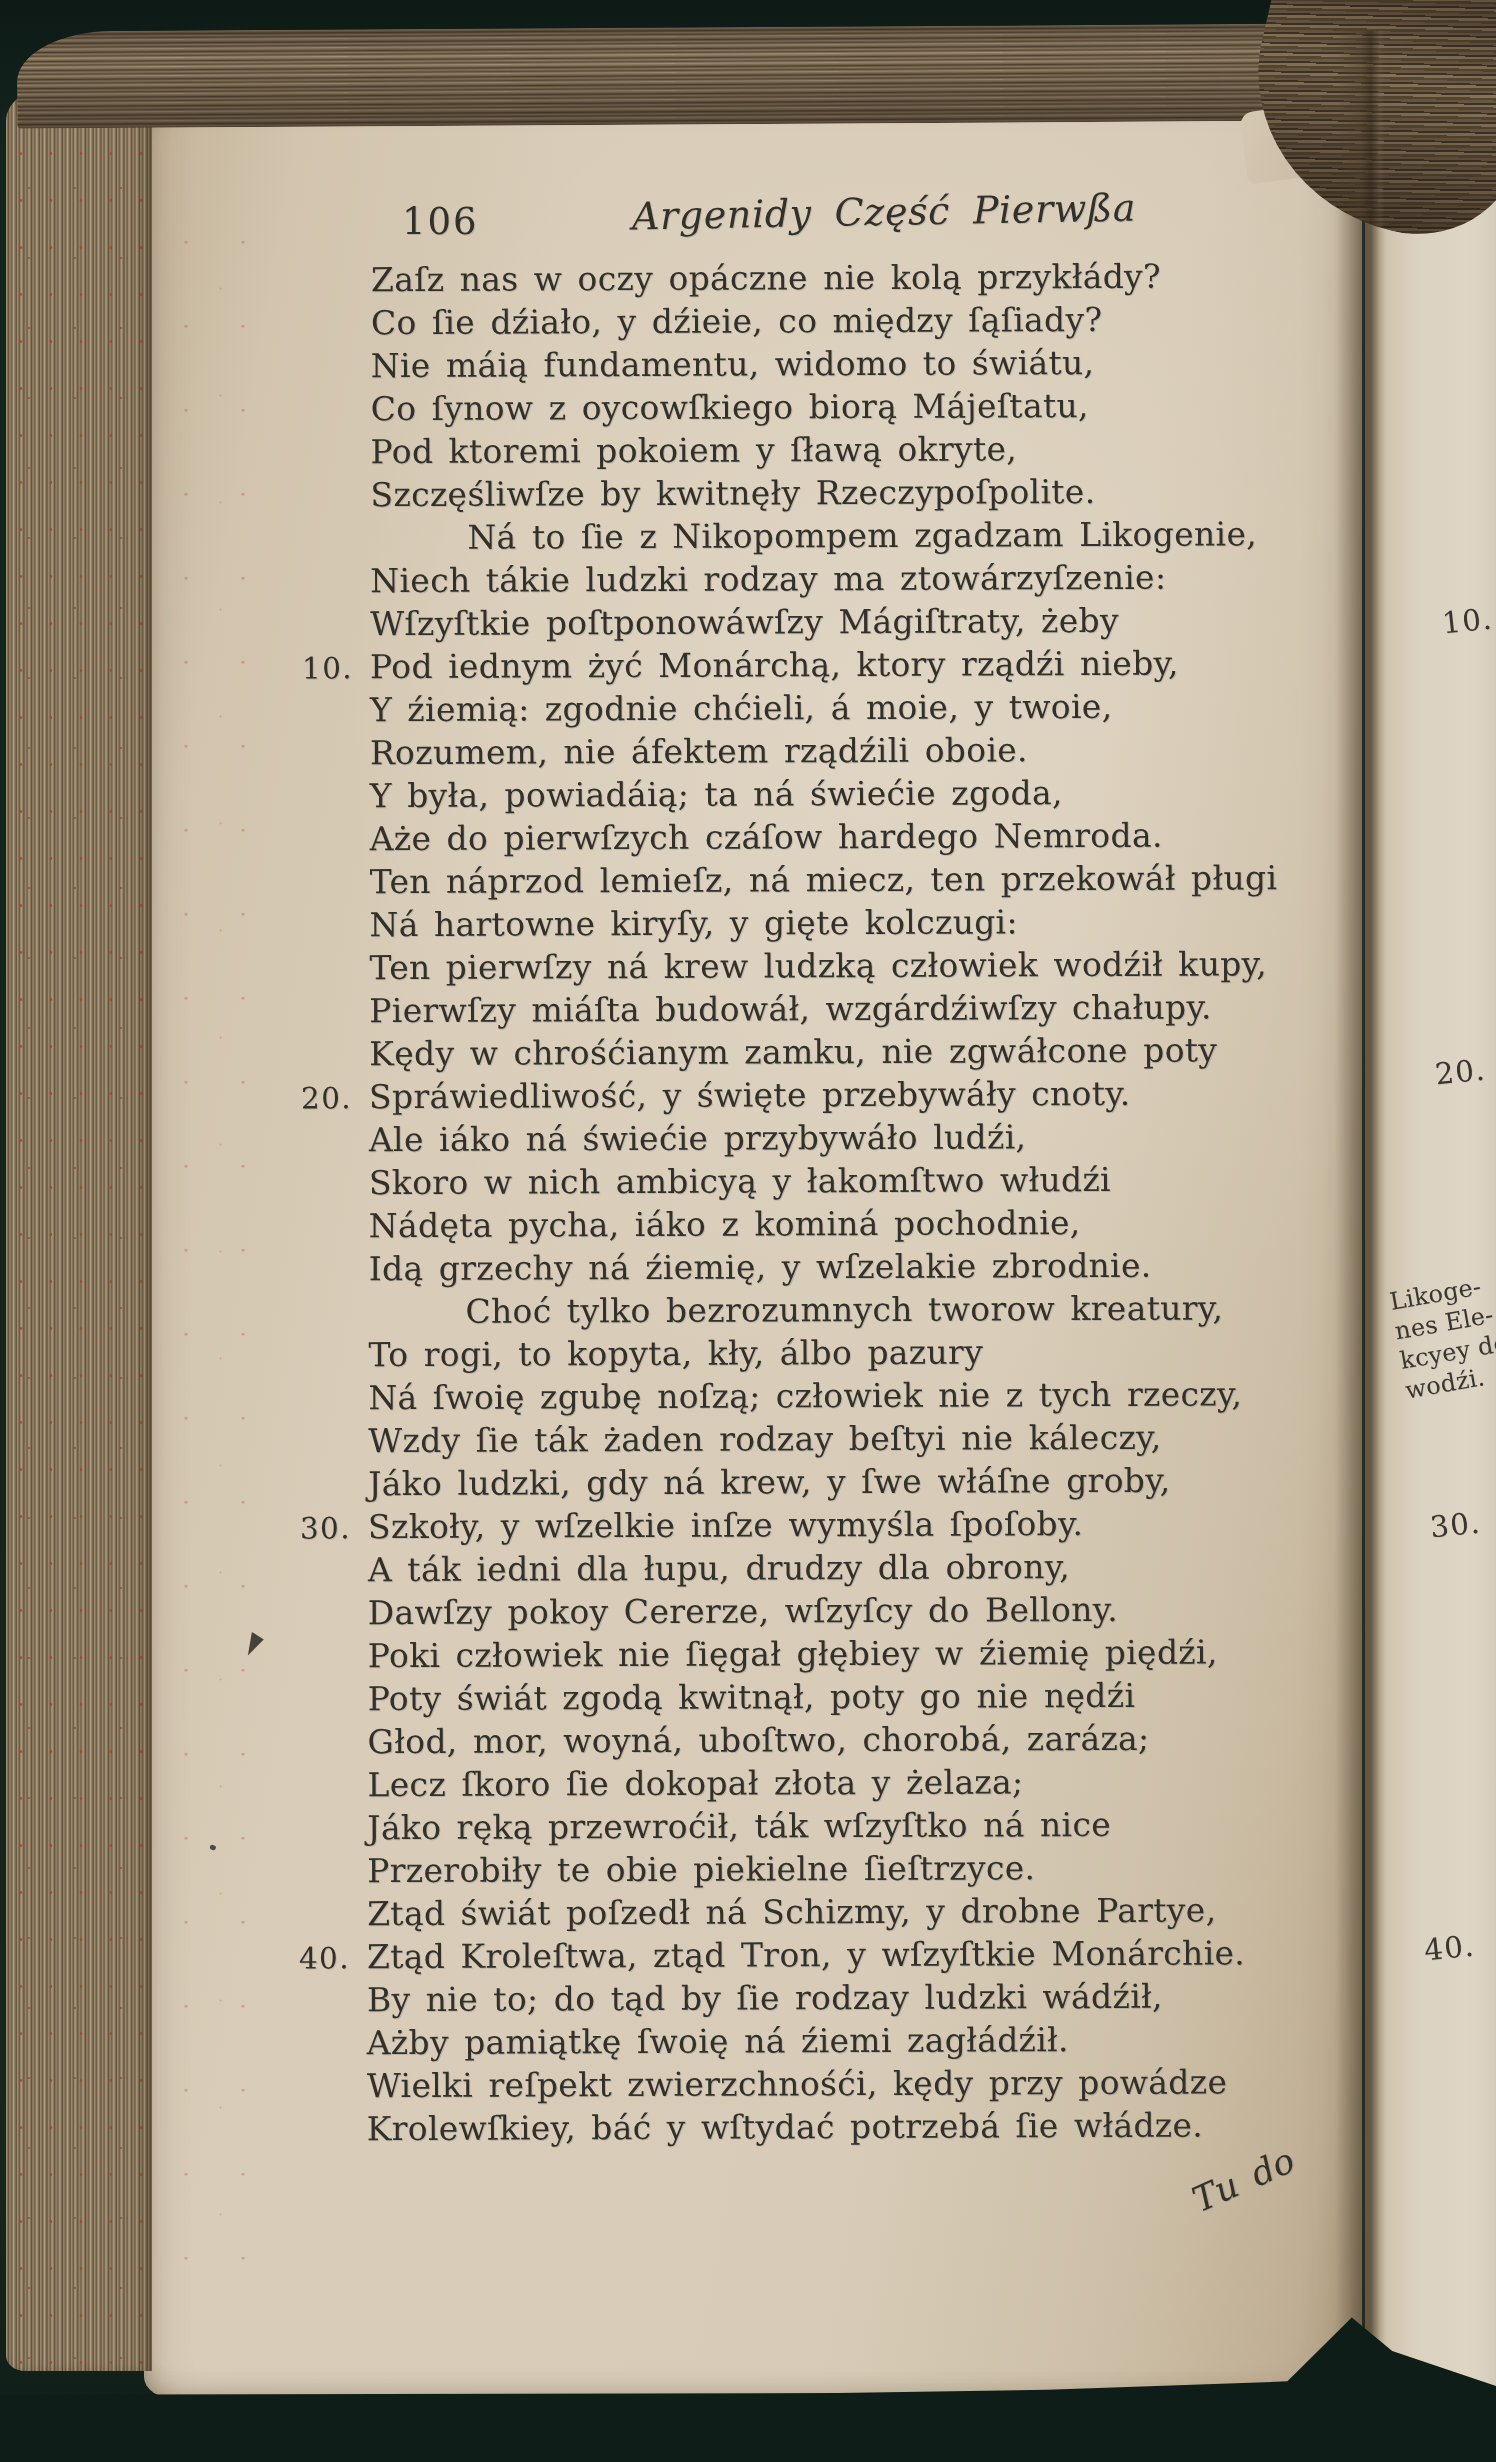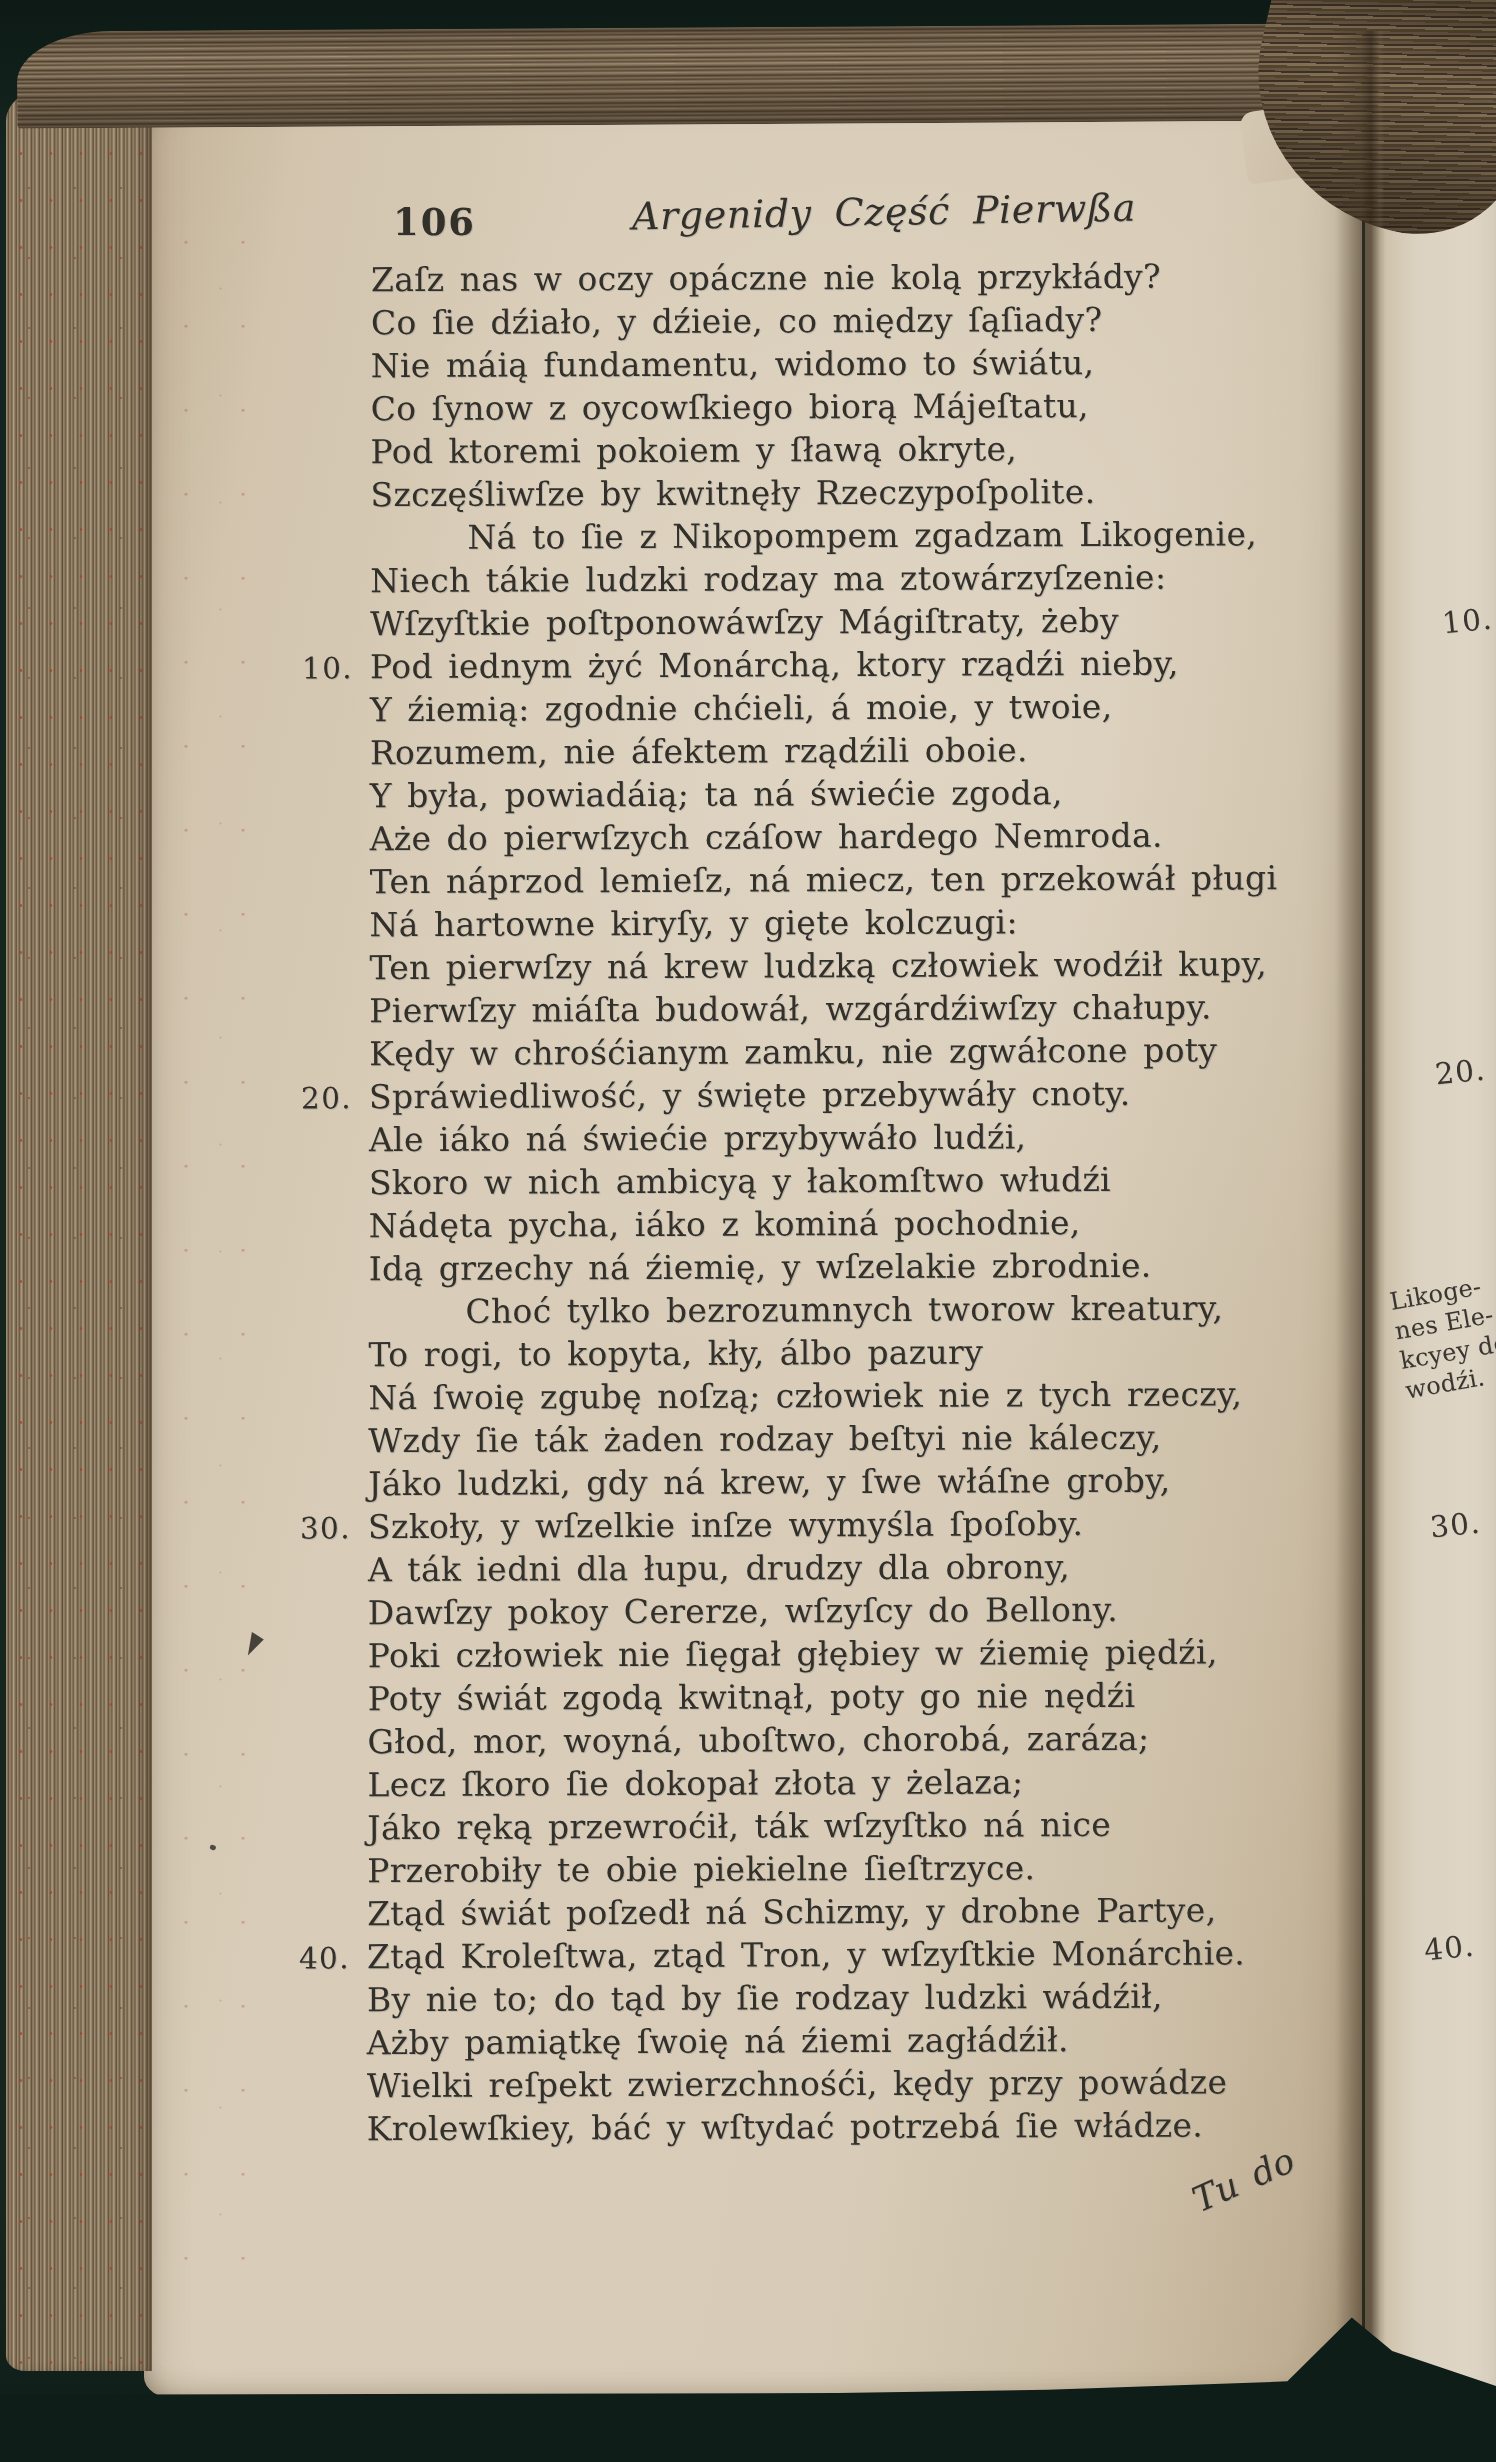--- a/index.html
+++ b/index.html
@@ -71,22 +71,22 @@
     background:linear-gradient(90deg, rgba(74,60,42,0) 0%, rgba(74,60,42,.42) 52%, rgba(46,36,24,.55) 72%, rgba(124,106,80,.20) 90%, rgba(124,106,80,0) 100%);
   }
   .bottom-dark{
     position:absolute;left:0;bottom:0;width:1497px;height:168px;z-index:6;
     background:#0e1d17;
     clip-path:polygon(0% 60%,56% 59%,70% 57%,86% 52%,90.3% 14%,93% 34%,100% 55%,100% 100%,0% 100%);
   }
   
   .ink{color:#33302a;text-shadow:1px 1px 0 rgba(38,58,92,.16);}
   .page-number{
-    position:absolute;left:393px;top:200px;z-index:7;
-    font-size:37px;letter-spacing:1.9px;font-weight:bold;
+    position:absolute;left:402px;top:200px;z-index:7;
+    font-size:37px;letter-spacing:1.9px;
   }
   .running-title{
     position:absolute;left:632px;top:190px;z-index:7;
     font-size:38px;font-style:italic;letter-spacing:0.6px;word-spacing:10.3px;
     transform:rotate(-1deg);white-space:nowrap;
   }
   .verse-block{
     position:absolute;left:375px;top:258px;width:988px;z-index:7;
     transform:rotate(-.25deg);
   }

